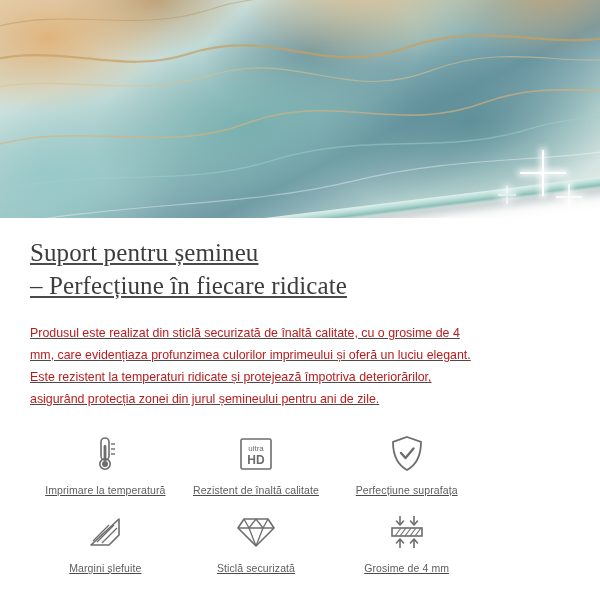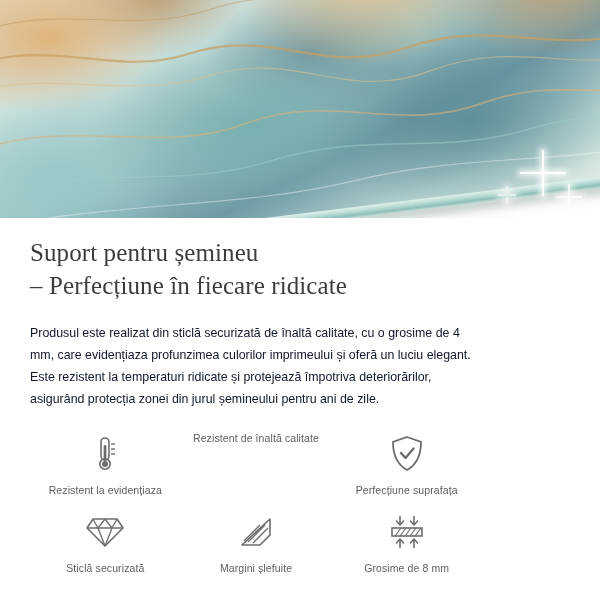--- a/index.html
+++ b/index.html
@@ -12,20 +12,21 @@
     background: #ffffff;
     font-family: "Liberation Sans", sans-serif;
     color: #4a4a4a;
     overflow: hidden;
   }
   .page {
     position: relative;
     width: 512px;
     height: 600px;
     box-sizing: border-box;
+    text-decoration: underline;
   }
 
   
   .hero {
     position: relative;
     width: 600px;
     height: 218px;
     overflow: hidden;
     background: #ffffff;
   }
@@ -116,21 +117,21 @@
     line-height: 1.32;
     font-weight: 400;
     color: #3c3c3c;
     letter-spacing: .1px;
   }
   .headline .line2 { display: block; }
   .body-copy {
     margin: 20px 0 15px 0;
     font-size: 12.4px;
     line-height: 1.78;
-    color: #0f172a;
+    color: #b91c1c;
     max-width: 540px;
   }
 
   
   .features {
     margin-top: 22px;
     display: grid;
     grid-template-columns: repeat(3, 1fr);
     row-gap: 14px;
     column-gap: 0;
@@ -196,63 +197,70 @@
           <svg width="30" height="38" viewBox="0 0 30 38">
             <rect x="11" y="3" width="8" height="22" rx="4" fill="none" stroke="#6d6d6d" stroke-width="1.6"></rect>
             <circle cx="15" cy="29" r="5.2" fill="none" stroke="#6d6d6d" stroke-width="1.6"></circle>
             <rect x="13.6" y="10" width="2.8" height="16" rx="1.4" fill="#6d6d6d"></rect>
             <circle cx="15" cy="29" r="3" fill="#6d6d6d"></circle>
             <line x1="21" y1="9" x2="25" y2="9" stroke="#6d6d6d" stroke-width="1.4"></line>
             <line x1="21" y1="14" x2="25" y2="14" stroke="#6d6d6d" stroke-width="1.4"></line>
             <line x1="21" y1="19" x2="25" y2="19" stroke="#6d6d6d" stroke-width="1.4"></line>
           </svg>
         </span>
-        <span class="feature-label">Rezistent la evidențiaza</span>
-      </div>
-
-      <div class="feature">
+        <span class="feature-label">Imprimare la temperatură</span>
+      </div>
+
+      <div class="feature">
+        <span class="feature-icon">
+          <svg width="38" height="36" viewBox="0 0 38 36">
+            <rect x="4" y="3" width="30" height="30" rx="1.5" fill="none" stroke="#6d6d6d" stroke-width="1.6"></rect>
+            <text x="19" y="15" text-anchor="middle" font-family="Liberation Sans, sans-serif" font-size="8" fill="#6d6d6d">ultra</text>
+            <text x="19" y="28" text-anchor="middle" font-family="Liberation Sans, sans-serif" font-size="12" font-weight="bold" fill="#6d6d6d">HD</text>
+          </svg>
+        </span>
         <span class="feature-label">Rezistent de înaltă calitate</span>
       </div>
 
       <div class="feature">
         <span class="feature-icon">
           <svg width="34" height="38" viewBox="0 0 34 38">
             <path d="M17 2 L31 7 C31 20 26 30 17 35 C8 30 3 20 3 7 Z" fill="none" stroke="#6d6d6d" stroke-width="1.8"></path>
             <path d="M11 18 L15.5 23 L23.5 13.5" fill="none" stroke="#6d6d6d" stroke-width="2.4" stroke-linecap="round" stroke-linejoin="round"></path>
           </svg>
         </span>
         <span class="feature-label">Perfecțiune suprafața</span>
+      </div>
+
+      <div class="feature">
+        <span class="feature-icon">
+          <svg width="36" height="34" viewBox="0 0 36 34">
+            <path d="M4 30 L22 30 L32 20 L32 4 Z" fill="none" stroke="#6d6d6d" stroke-width="1.6" stroke-linejoin="round"></path>
+            <line x1="10" y1="27" x2="27" y2="10" stroke="#6d6d6d" stroke-width="1.3"></line>
+            <line x1="15" y1="28" x2="30" y2="13" stroke="#6d6d6d" stroke-width="1.3"></line>
+            <line x1="6" y1="26" x2="22" y2="10" stroke="#6d6d6d" stroke-width="1.3"></line>
+          </svg>
+        </span>
+        <span class="feature-label">Margini șlefuite</span>
       </div>
 
       <div class="feature">
         <span class="feature-icon">
           <svg width="40" height="34" viewBox="0 0 40 34">
             <path d="M8 4 L32 4 L38 13 L20 31 L2 13 Z" fill="none" stroke="#6d6d6d" stroke-width="1.6" stroke-linejoin="round"></path>
             <line x1="2" y1="13" x2="38" y2="13" stroke="#6d6d6d" stroke-width="1.3"></line>
             <line x1="8" y1="4" x2="13" y2="13" stroke="#6d6d6d" stroke-width="1.3"></line>
             <line x1="32" y1="4" x2="27" y2="13" stroke="#6d6d6d" stroke-width="1.3"></line>
             <line x1="13" y1="13" x2="20" y2="31" stroke="#6d6d6d" stroke-width="1.3"></line>
             <line x1="27" y1="13" x2="20" y2="31" stroke="#6d6d6d" stroke-width="1.3"></line>
             <line x1="13" y1="13" x2="20" y2="4" stroke="#6d6d6d" stroke-width="1.3"></line>
             <line x1="27" y1="13" x2="20" y2="4" stroke="#6d6d6d" stroke-width="1.3"></line>
           </svg>
         </span>
         <span class="feature-label">Sticlă securizată</span>
-      </div>
-
-      <div class="feature">
-        <span class="feature-icon">
-          <svg width="36" height="34" viewBox="0 0 36 34">
-            <path d="M4 30 L22 30 L32 20 L32 4 Z" fill="none" stroke="#6d6d6d" stroke-width="1.6" stroke-linejoin="round"></path>
-            <line x1="10" y1="27" x2="27" y2="10" stroke="#6d6d6d" stroke-width="1.3"></line>
-            <line x1="15" y1="28" x2="30" y2="13" stroke="#6d6d6d" stroke-width="1.3"></line>
-            <line x1="6" y1="26" x2="22" y2="10" stroke="#6d6d6d" stroke-width="1.3"></line>
-          </svg>
-        </span>
-        <span class="feature-label">Margini șlefuite</span>
       </div>
 
       <div class="feature">
         <span class="feature-icon">
           <svg width="40" height="36" viewBox="0 0 40 36">
             <line x1="13" y1="2" x2="13" y2="10" stroke="#6d6d6d" stroke-width="1.6"></line>
             <path d="M9.5 7 L13 11 L16.5 7" fill="none" stroke="#6d6d6d" stroke-width="1.6" stroke-linecap="round" stroke-linejoin="round"></path>
             <line x1="27" y1="2" x2="27" y2="10" stroke="#6d6d6d" stroke-width="1.6"></line>
             <path d="M23.5 7 L27 11 L30.5 7" fill="none" stroke="#6d6d6d" stroke-width="1.6" stroke-linecap="round" stroke-linejoin="round"></path>
             <rect x="5" y="14" width="30" height="8" fill="none" stroke="#6d6d6d" stroke-width="1.6"></rect>
@@ -260,18 +268,18 @@
             <line x1="13" y1="22" x2="19" y2="14" stroke="#6d6d6d" stroke-width="1.1"></line>
             <line x1="18" y1="22" x2="24" y2="14" stroke="#6d6d6d" stroke-width="1.1"></line>
             <line x1="23" y1="22" x2="29" y2="14" stroke="#6d6d6d" stroke-width="1.1"></line>
             <line x1="28" y1="22" x2="34" y2="14" stroke="#6d6d6d" stroke-width="1.1"></line>
             <line x1="13" y1="34" x2="13" y2="26" stroke="#6d6d6d" stroke-width="1.6"></line>
             <path d="M9.5 29 L13 25 L16.5 29" fill="none" stroke="#6d6d6d" stroke-width="1.6" stroke-linecap="round" stroke-linejoin="round"></path>
             <line x1="27" y1="34" x2="27" y2="26" stroke="#6d6d6d" stroke-width="1.6"></line>
             <path d="M23.5 29 L27 25 L30.5 29" fill="none" stroke="#6d6d6d" stroke-width="1.6" stroke-linecap="round" stroke-linejoin="round"></path>
           </svg>
         </span>
-        <span class="feature-label">Grosime de 8 mm</span>
+        <span class="feature-label">Grosime de 4 mm</span>
       </div>
 
     </div>
   </div>
 </div>
 
 </body></html>

